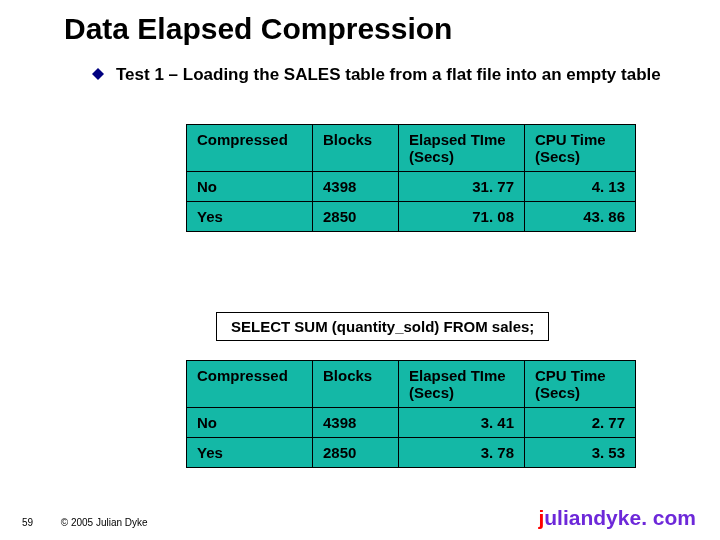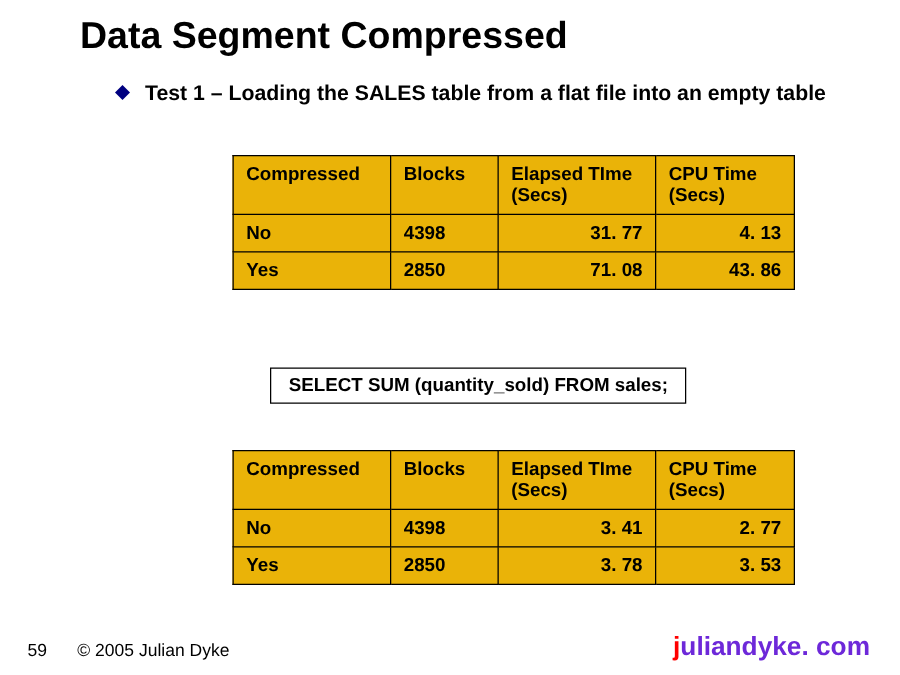--- a/index.html
+++ b/index.html
@@ -38,21 +38,21 @@
   .diamond svg { display: block; }
   .bullet-text {
     font-size: 17px;
     font-weight: bold;
     color: #000;
     line-height: 1.25;
     max-width: 560px;
   }
   table.data {
     border-collapse: collapse;
-    background: #eab308;
+    background: #14b8a6;
   }
   table.data th, table.data td {
     border: 1.5px solid #000;
     font-size: 15px;
     color: #000;
     padding: 6px 10px;
     text-align: left;
     vertical-align: top;
     font-weight: bold;
   }
@@ -67,21 +67,21 @@
     padding: 5px 14px;
     font-size: 15px;
     font-weight: bold;
     color: #000;
     white-space: nowrap;
   }
   .footer-left {
     position: absolute;
     left: 22px;
     bottom: 12px;
-    font-size: 14px;
+    font-size: 10px;
     color: #000;
     font-weight: normal;
   }
   .page-num {
     display: inline-block;
     width: 24px;
     text-align: left;
     margin-right: 12px;
   }
   .footer-right {
@@ -92,21 +92,21 @@
     font-weight: bold;
   }
   .footer-right .j { color: #ff0000; }
   .footer-right .rest { color: #6d28d9; }
 </style>
 </head>
 <body>
 
 <div class="slide">
 
-  <div class="title">Data Segment Compressed</div>
+  <div class="title">Data Elapsed Compression</div>
 
   <div class="bullet-row" style="left:92px; top:64px;">
     <span class="diamond">
       <svg width="12" height="12">
           <polygon points="6,0 12,6 6,12 0,6" fill="#000080"></polygon>
         </svg>
     </span>
     <span class="bullet-text">Test 1 – Loading the SALES table from a flat file into an empty table</span>
   </div>
 
@@ -129,21 +129,21 @@
         <td>Yes</td>
         <td>2850</td>
         <td class="num">71. 08</td>
         <td class="num">43. 86</td>
       </tr>
     </tbody>
       </table>
   </div>
 
 
-  <div style="position:absolute; left:216px; top:294px;">
+  <div style="position:absolute; left:216px; top:312px;">
     <div class="code-box">SELECT SUM (quantity_sold) FROM sales;</div>
   </div>
 
   <div style="position:absolute; left:186px; top:360px;">
     <table class="data">
       <tbody>
           <tr>
         <th style="width:105px;">Compressed</th>
         <th style="width:65px;">Blocks</th>
         <th style="width:105px;">Elapsed TIme (Secs)</th>

